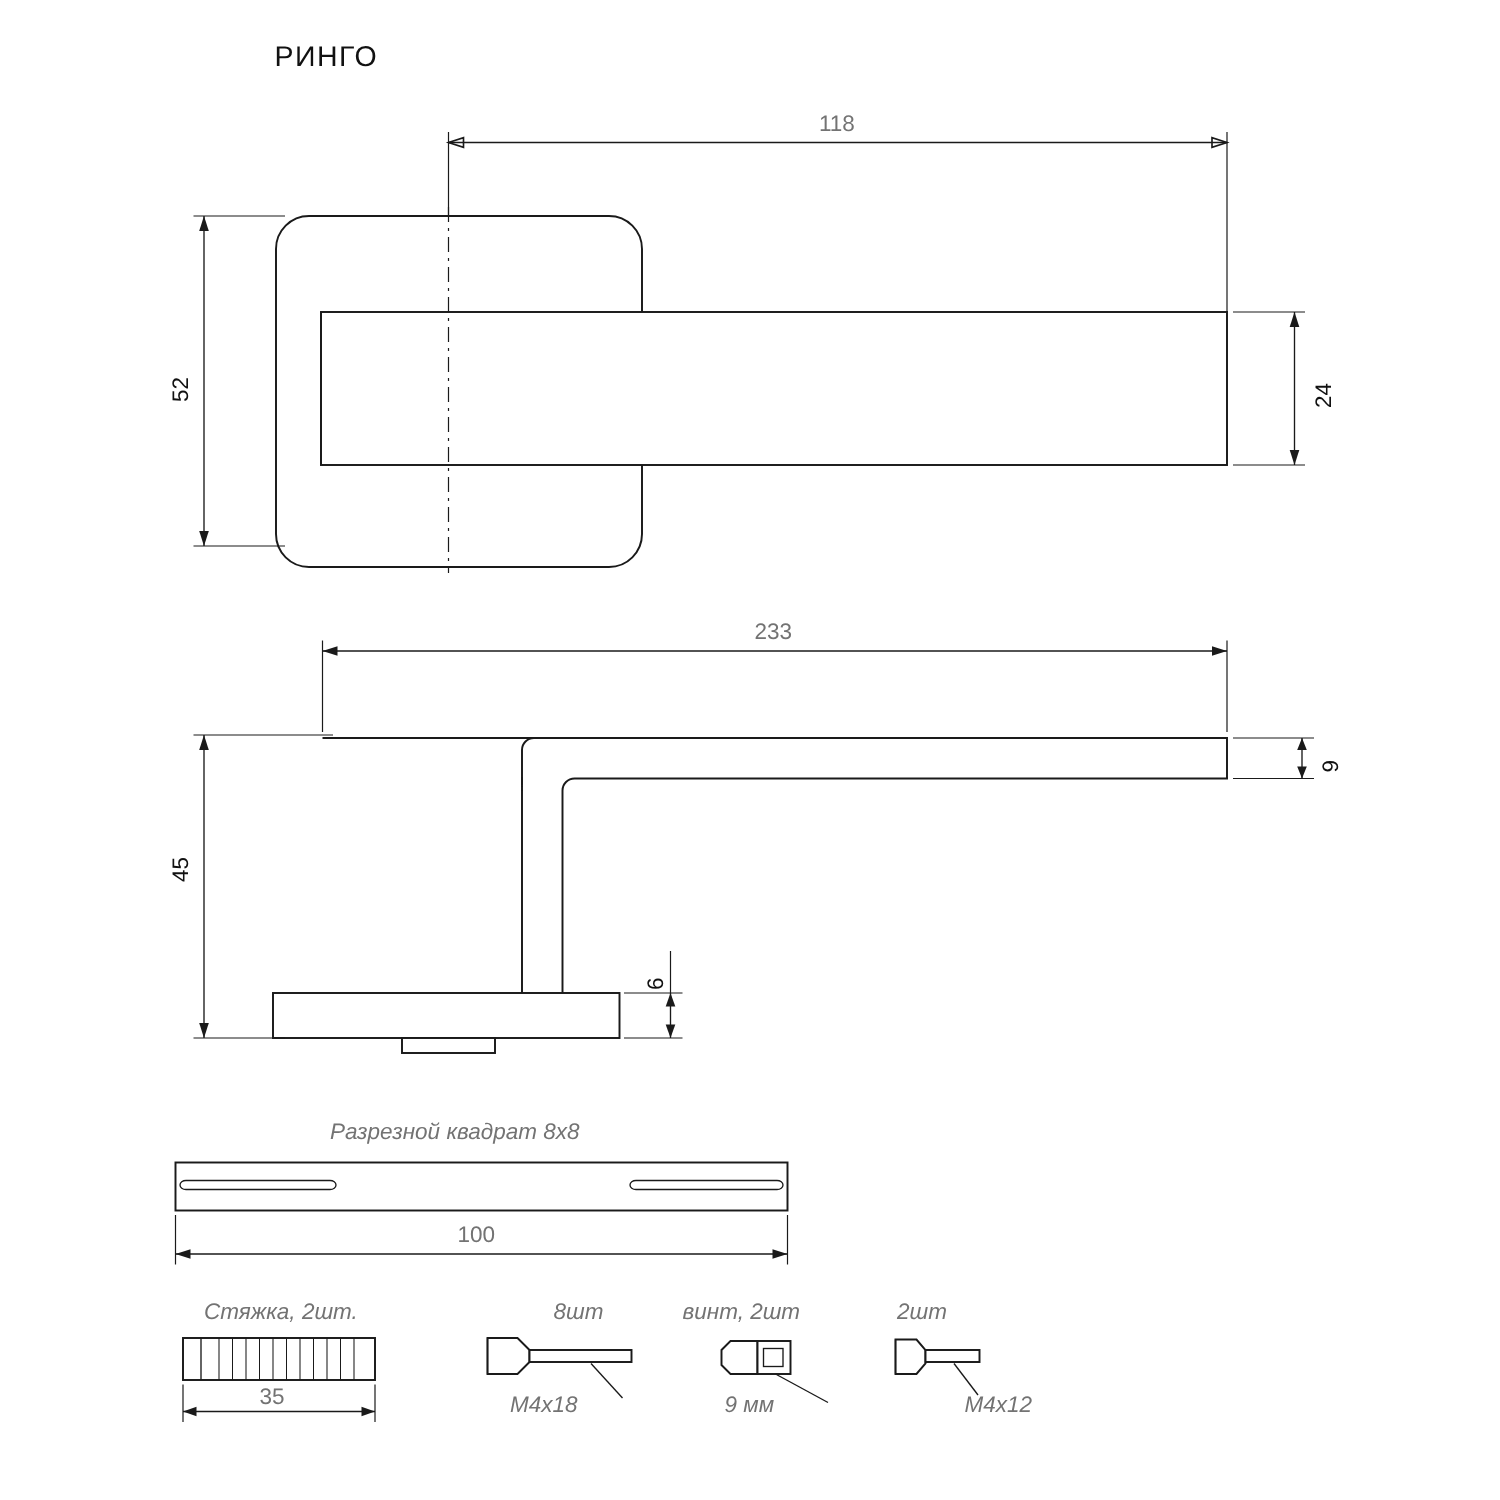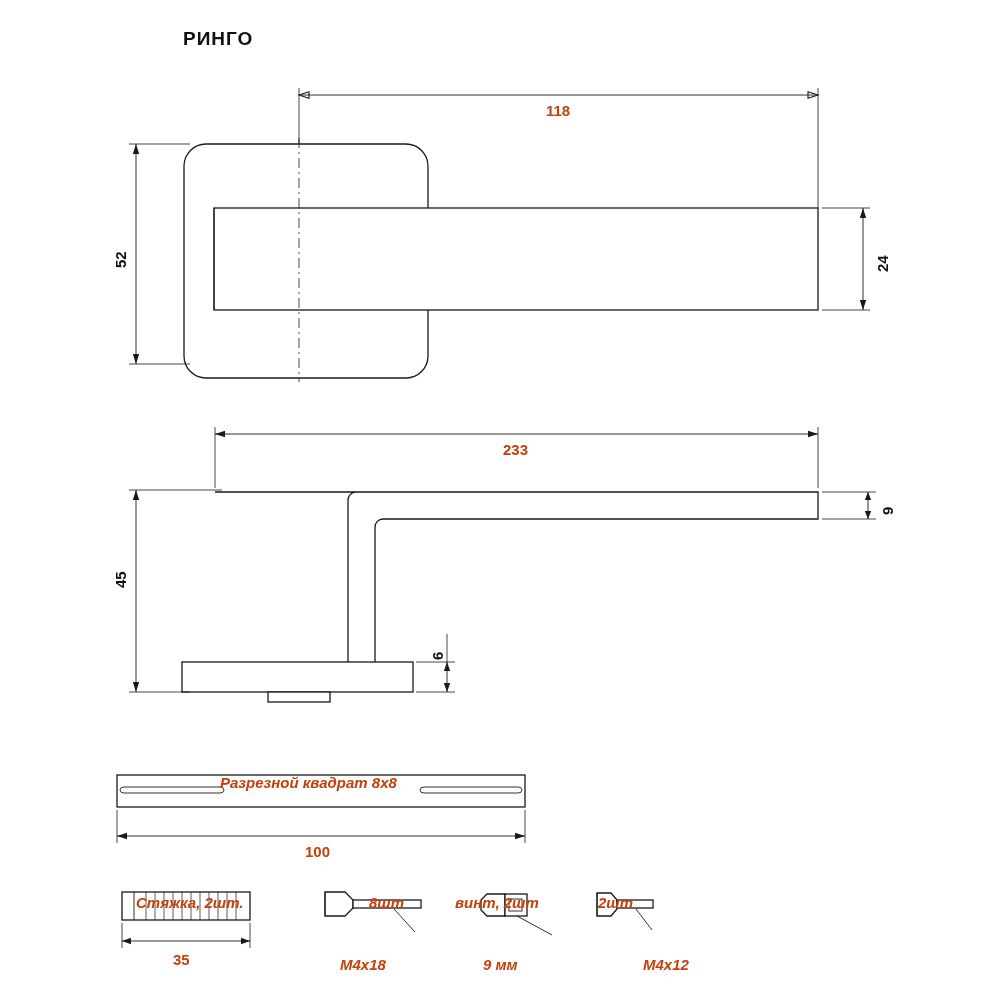--- a/index.html
+++ b/index.html
@@ -3,22 +3,22 @@
 <meta charset="utf-8">
 <style>
   html,body{margin:0;padding:0;}
   body{
     width:1000px;height:1000px;
     background:#ffffff;
     font-family:"Liberation Sans", sans-serif;
     color:#1a1a1a;
     overflow:hidden;
   }
-  #sheet{position:relative;width:818px;height:1000px;font-weight:bold;}
-  .lbl{position:absolute;font-size:15px;color:#c2410c;white-space:nowrap;margin-top:28px;}
+  #sheet{position:relative;width:818px;height:1000px;}
+  .lbl{position:absolute;font-size:15px;color:#737373;white-space:nowrap;}
   .lbl.it{font-style:italic;}
   .title{position:absolute;font-size:19px;letter-spacing:1px;color:#111;}
   .vtxt{position:absolute;font-size:15px;color:#111;white-space:nowrap;
         transform:rotate(-90deg);transform-origin:left top;}
   svg{position:absolute;left:0;top:0;}
   .ln{stroke:#1a1a1a;stroke-width:1.1;fill:none;}
   .part{stroke:#1a1a1a;stroke-width:1.3;fill:#ffffff;}
   .thin{stroke:#1a1a1a;stroke-width:0.9;fill:none;}
   .dim{stroke:#1a1a1a;stroke-width:0.9;fill:none;}
   .ext{stroke:#1a1a1a;stroke-width:0.8;fill:none;}

